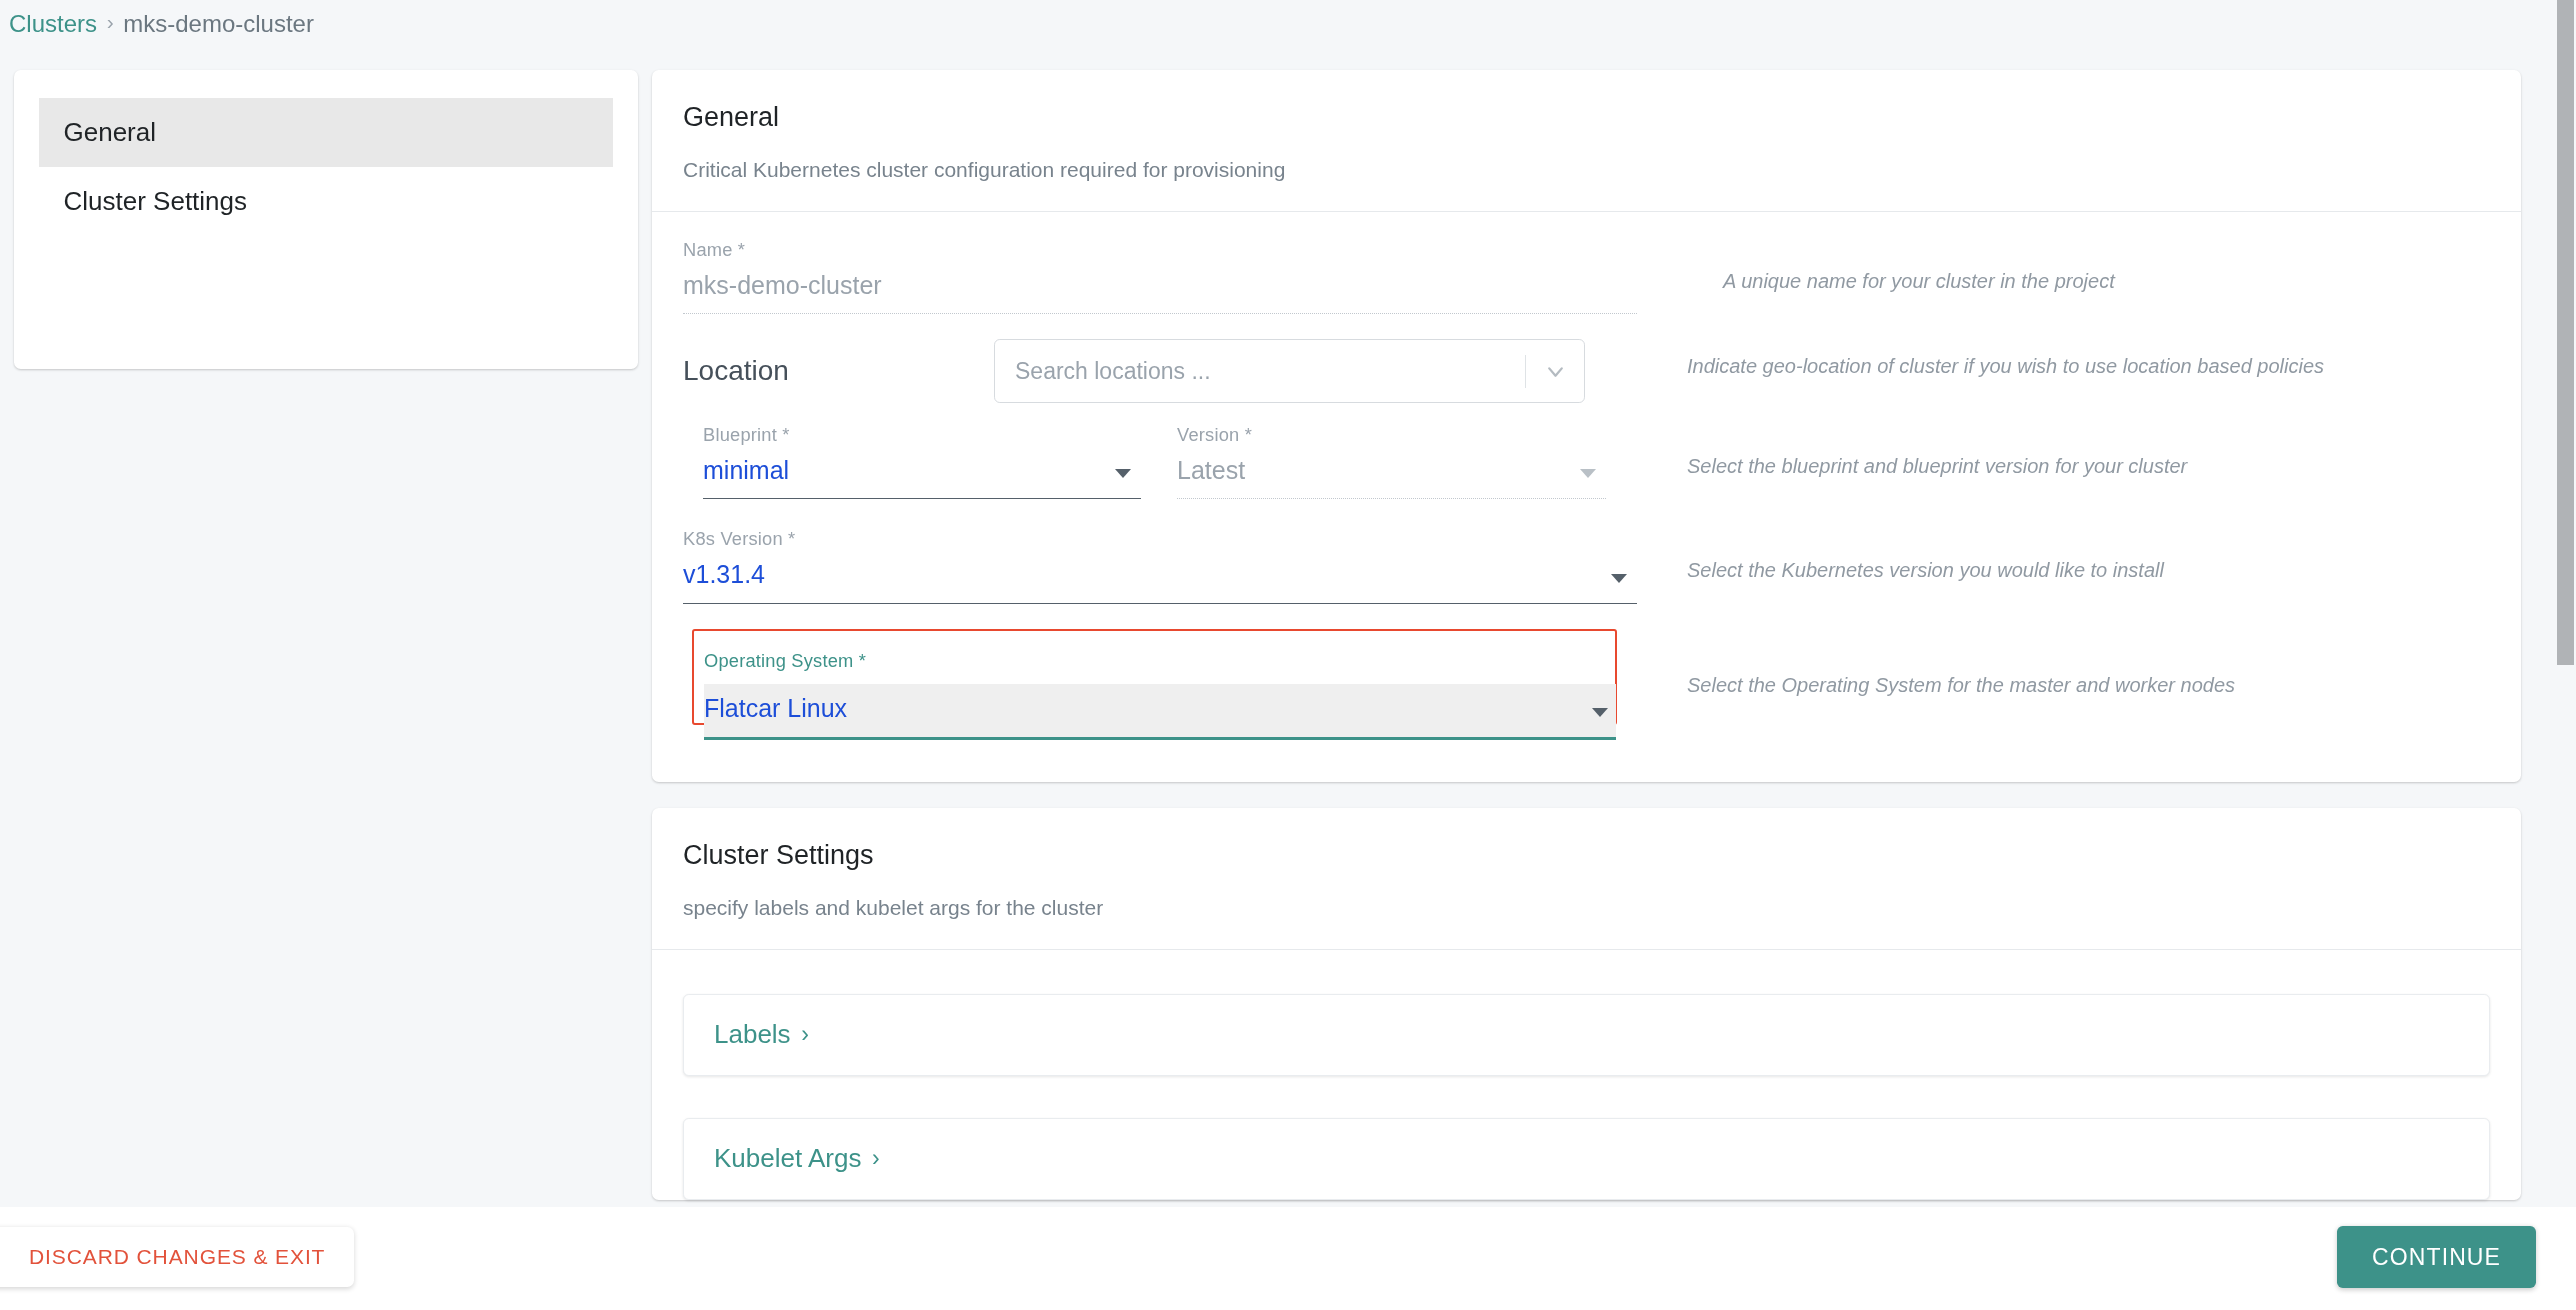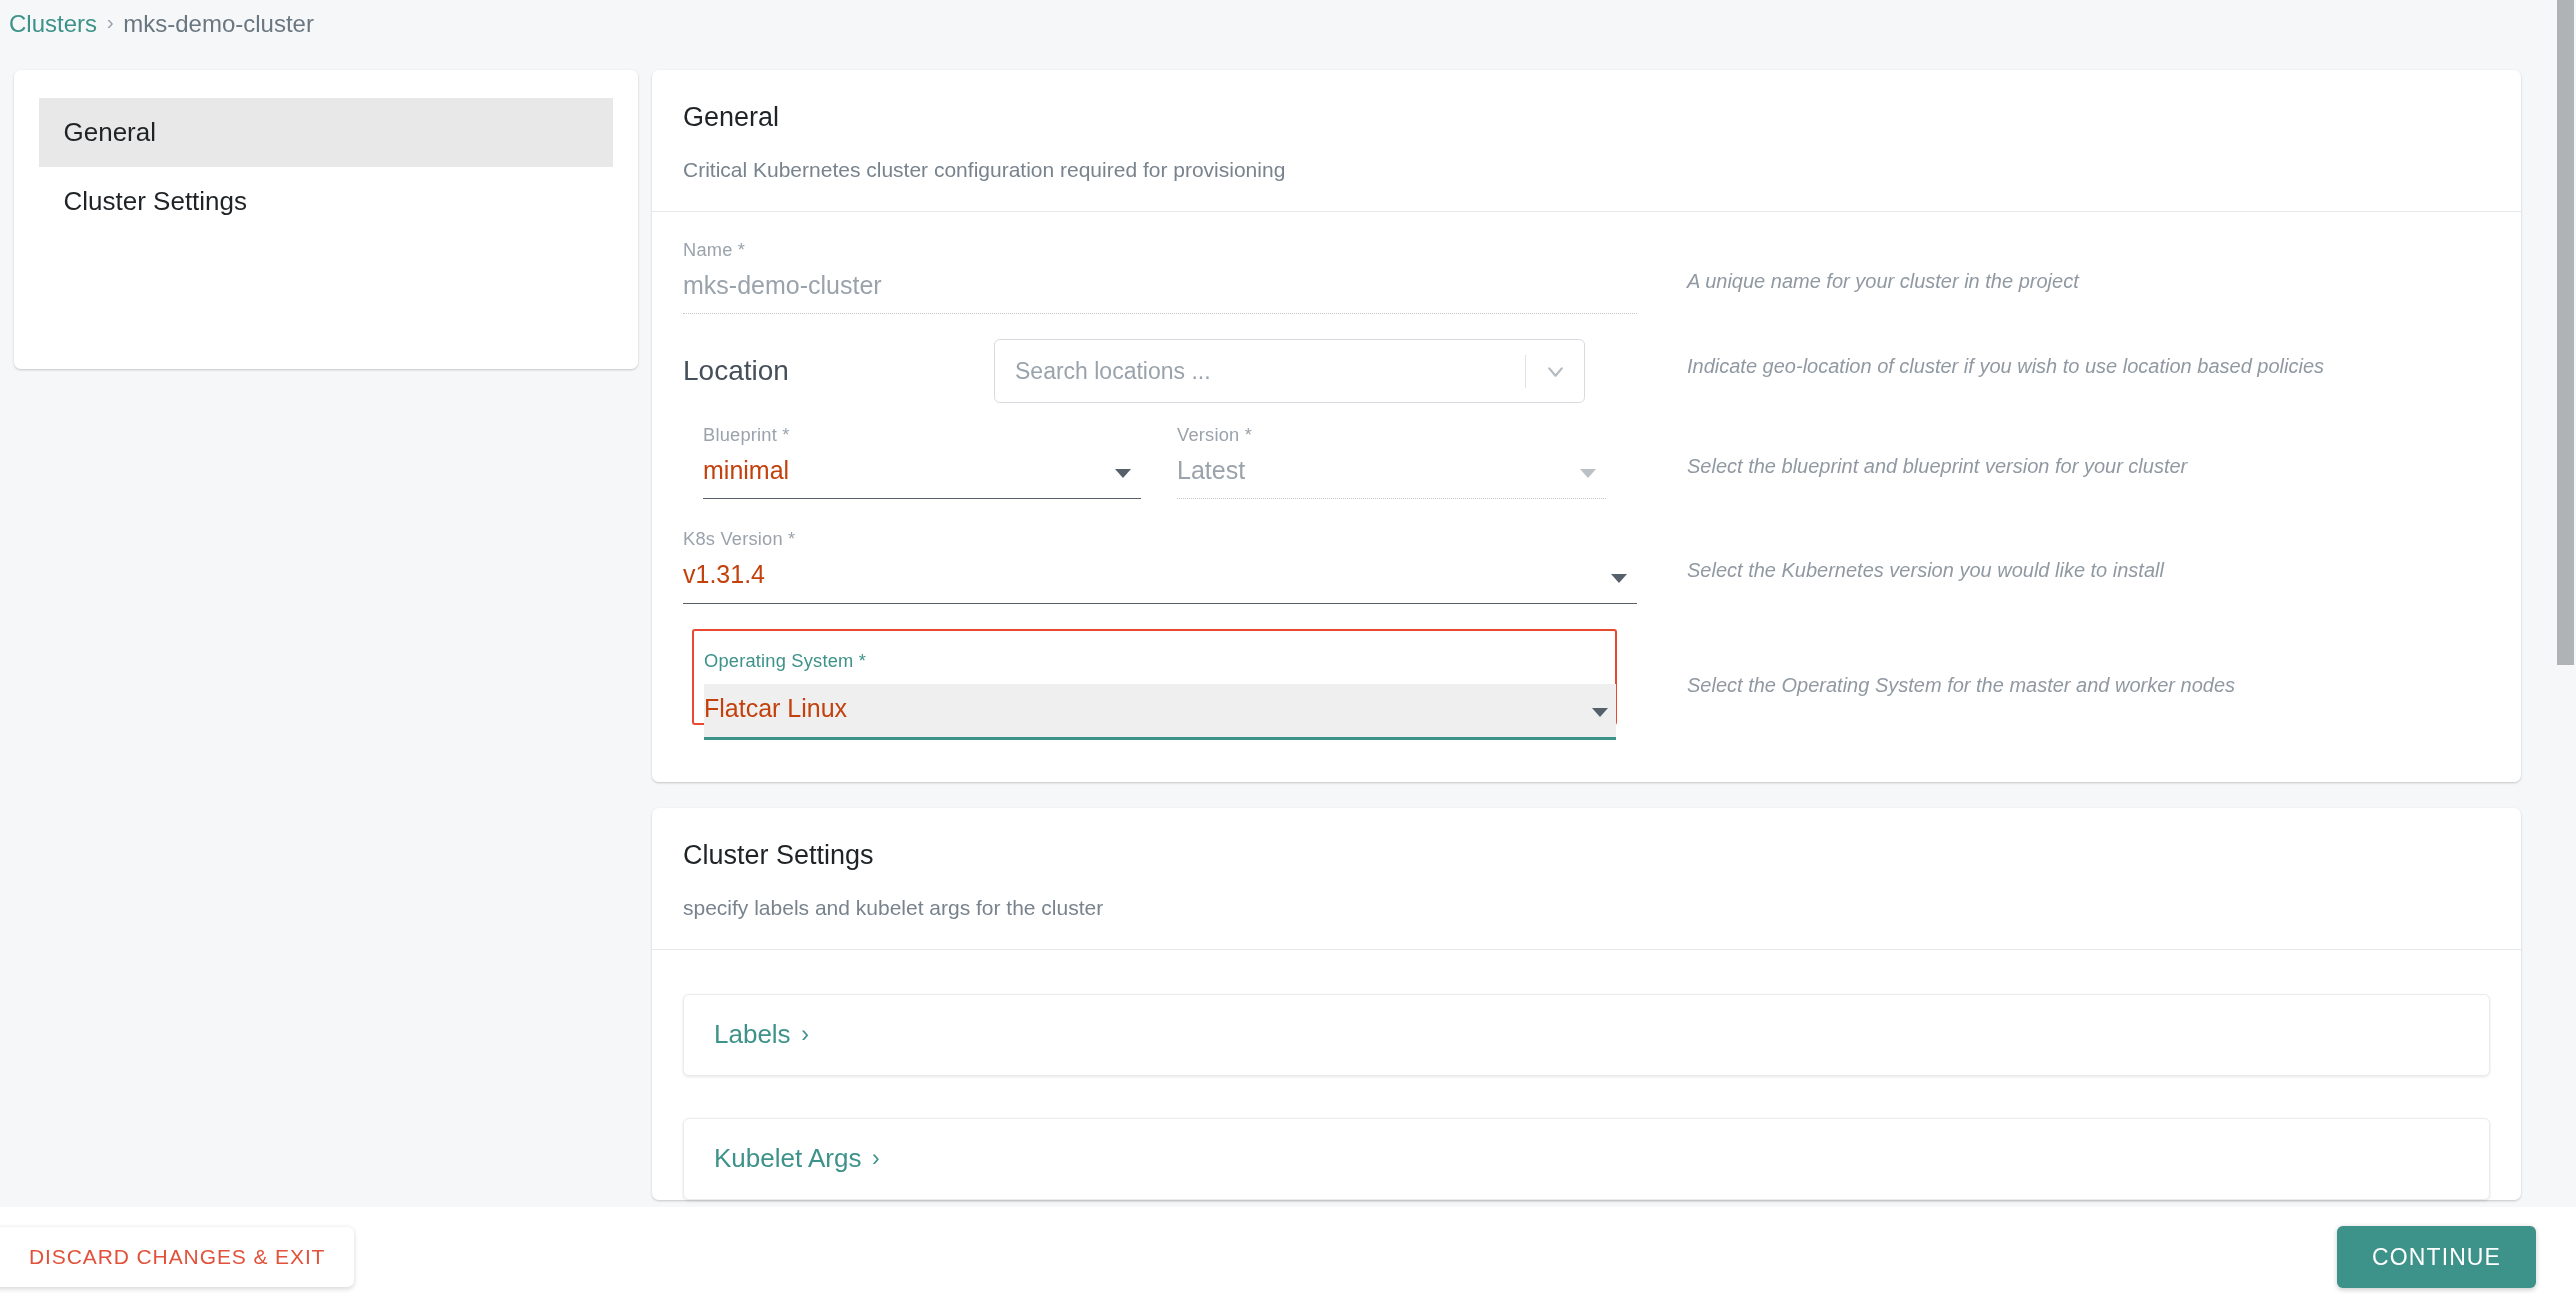--- a/index.html
+++ b/index.html
@@ -58,21 +58,21 @@
     padding-left: 50px; padding-top: 27px; line-height: 1.35;
   }
 
   .field { position: relative; }
   .flabel {
     font-size: 18.3px; color: #9aa3ac; letter-spacing: 0.2px;
     line-height: 1; margin-bottom: 13.5px;
   }
   .flabel.focused { color: #3d9289; }
   .fvalue {
-    font-size: 25px; color: #c2410c; line-height: 1;
+    font-size: 25px; color: #1d4ed8; line-height: 1;
     padding-bottom: 15.4px;
   }
   .fvalue.muted { color: #9aa3ac; }
   .uline-solid { height: 1px; background: #55606a; }
   .uline-dotted { height: 0; border-bottom: 1.9px dotted #c2c8ce; }
   .uline-teal { height: 2.9px; background: #3d9289; }
 
   .caret {
     position: absolute; right: 9.6px; bottom: 21px;
     width: 0; height: 0;
@@ -175,21 +175,21 @@
 
     <div class="card">
       <div class="card-head">
         <div class="card-title">General</div>
         <div class="card-sub">Critical Kubernetes cluster configuration required for provisioning</div>
       </div>
       <div class="divider"></div>
 
       <div class="form-body">
 
-        <div class="row" style="margin-bottom:25px;">
+        <div class="row" style="margin-bottom:25px;gap:36px;">
           <div class="fields">
             <div class="field">
               <div class="flabel">Name *</div>
               <div class="fvalue muted">mks-demo-cluster</div>
               <div class="uline-dotted"></div>
             </div>
           </div>
           <div class="hint">A unique name for your cluster in the project</div>
         </div>
 

